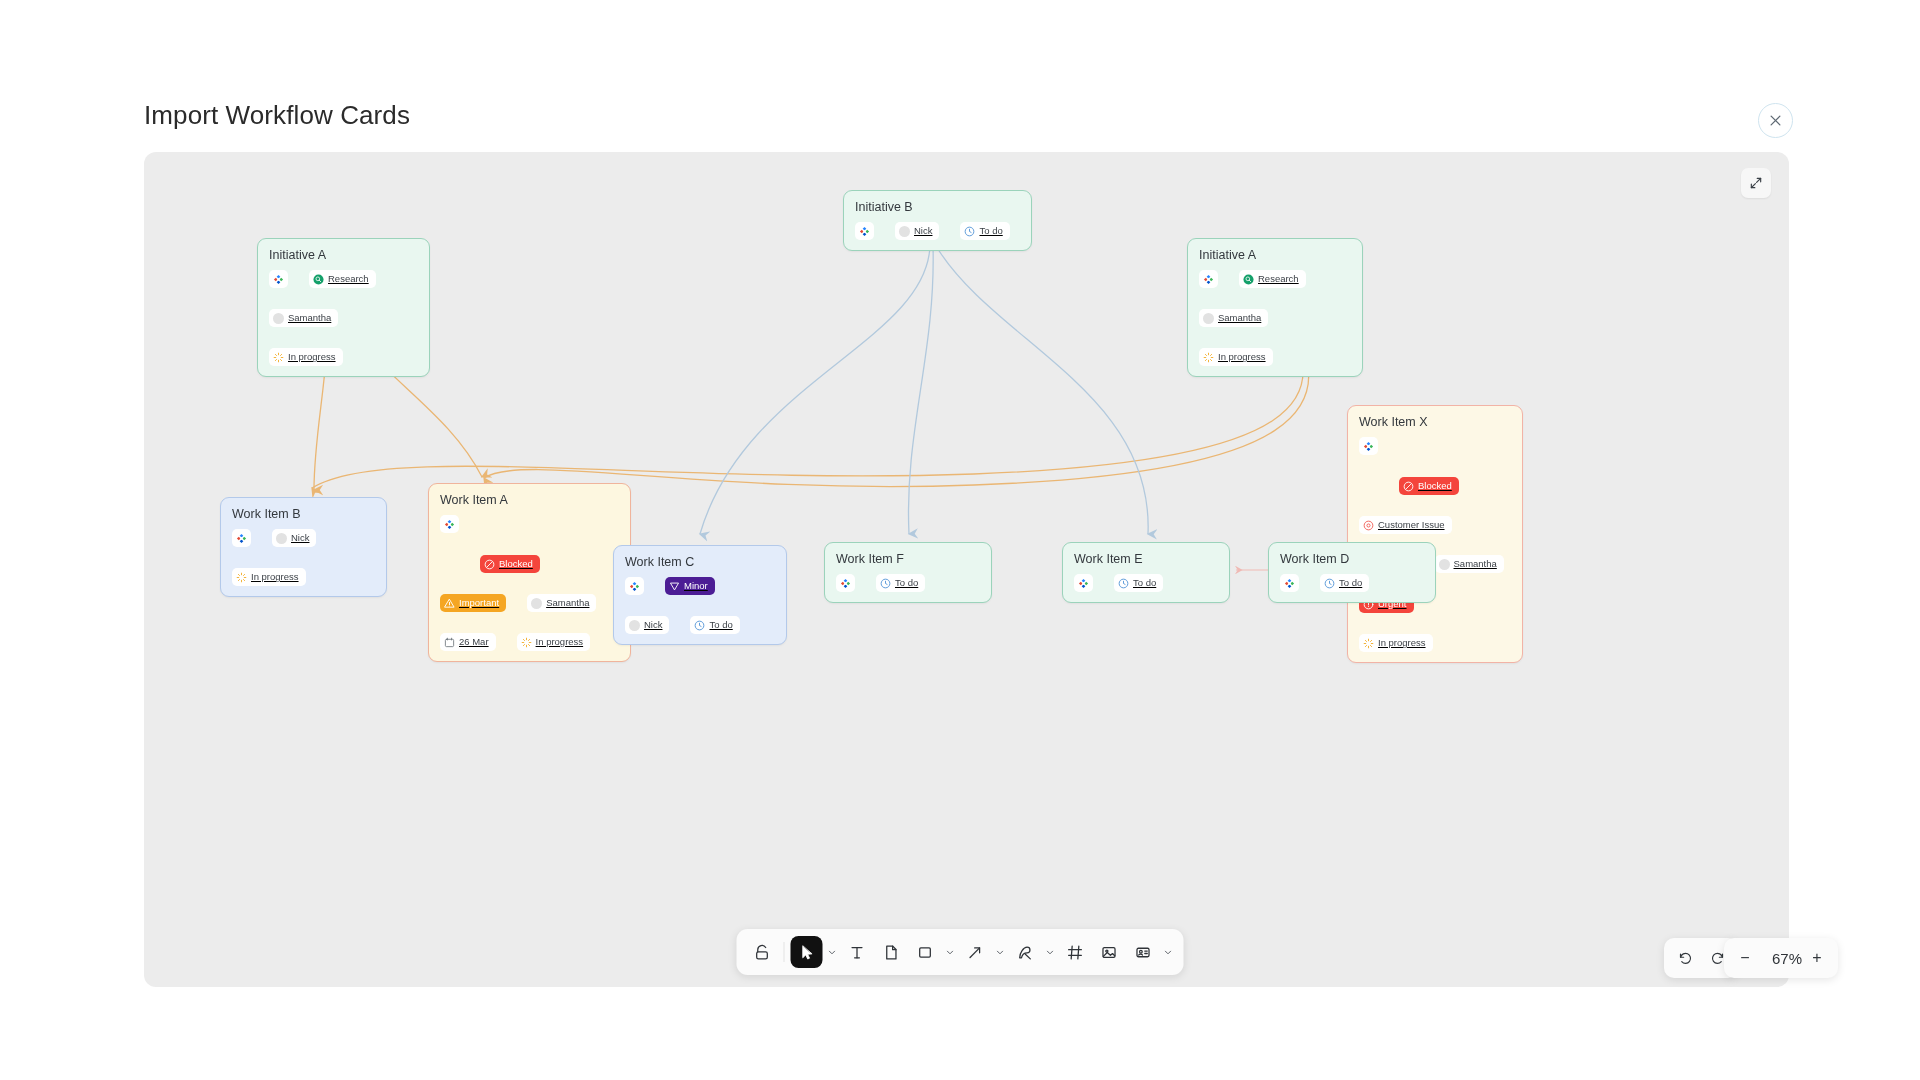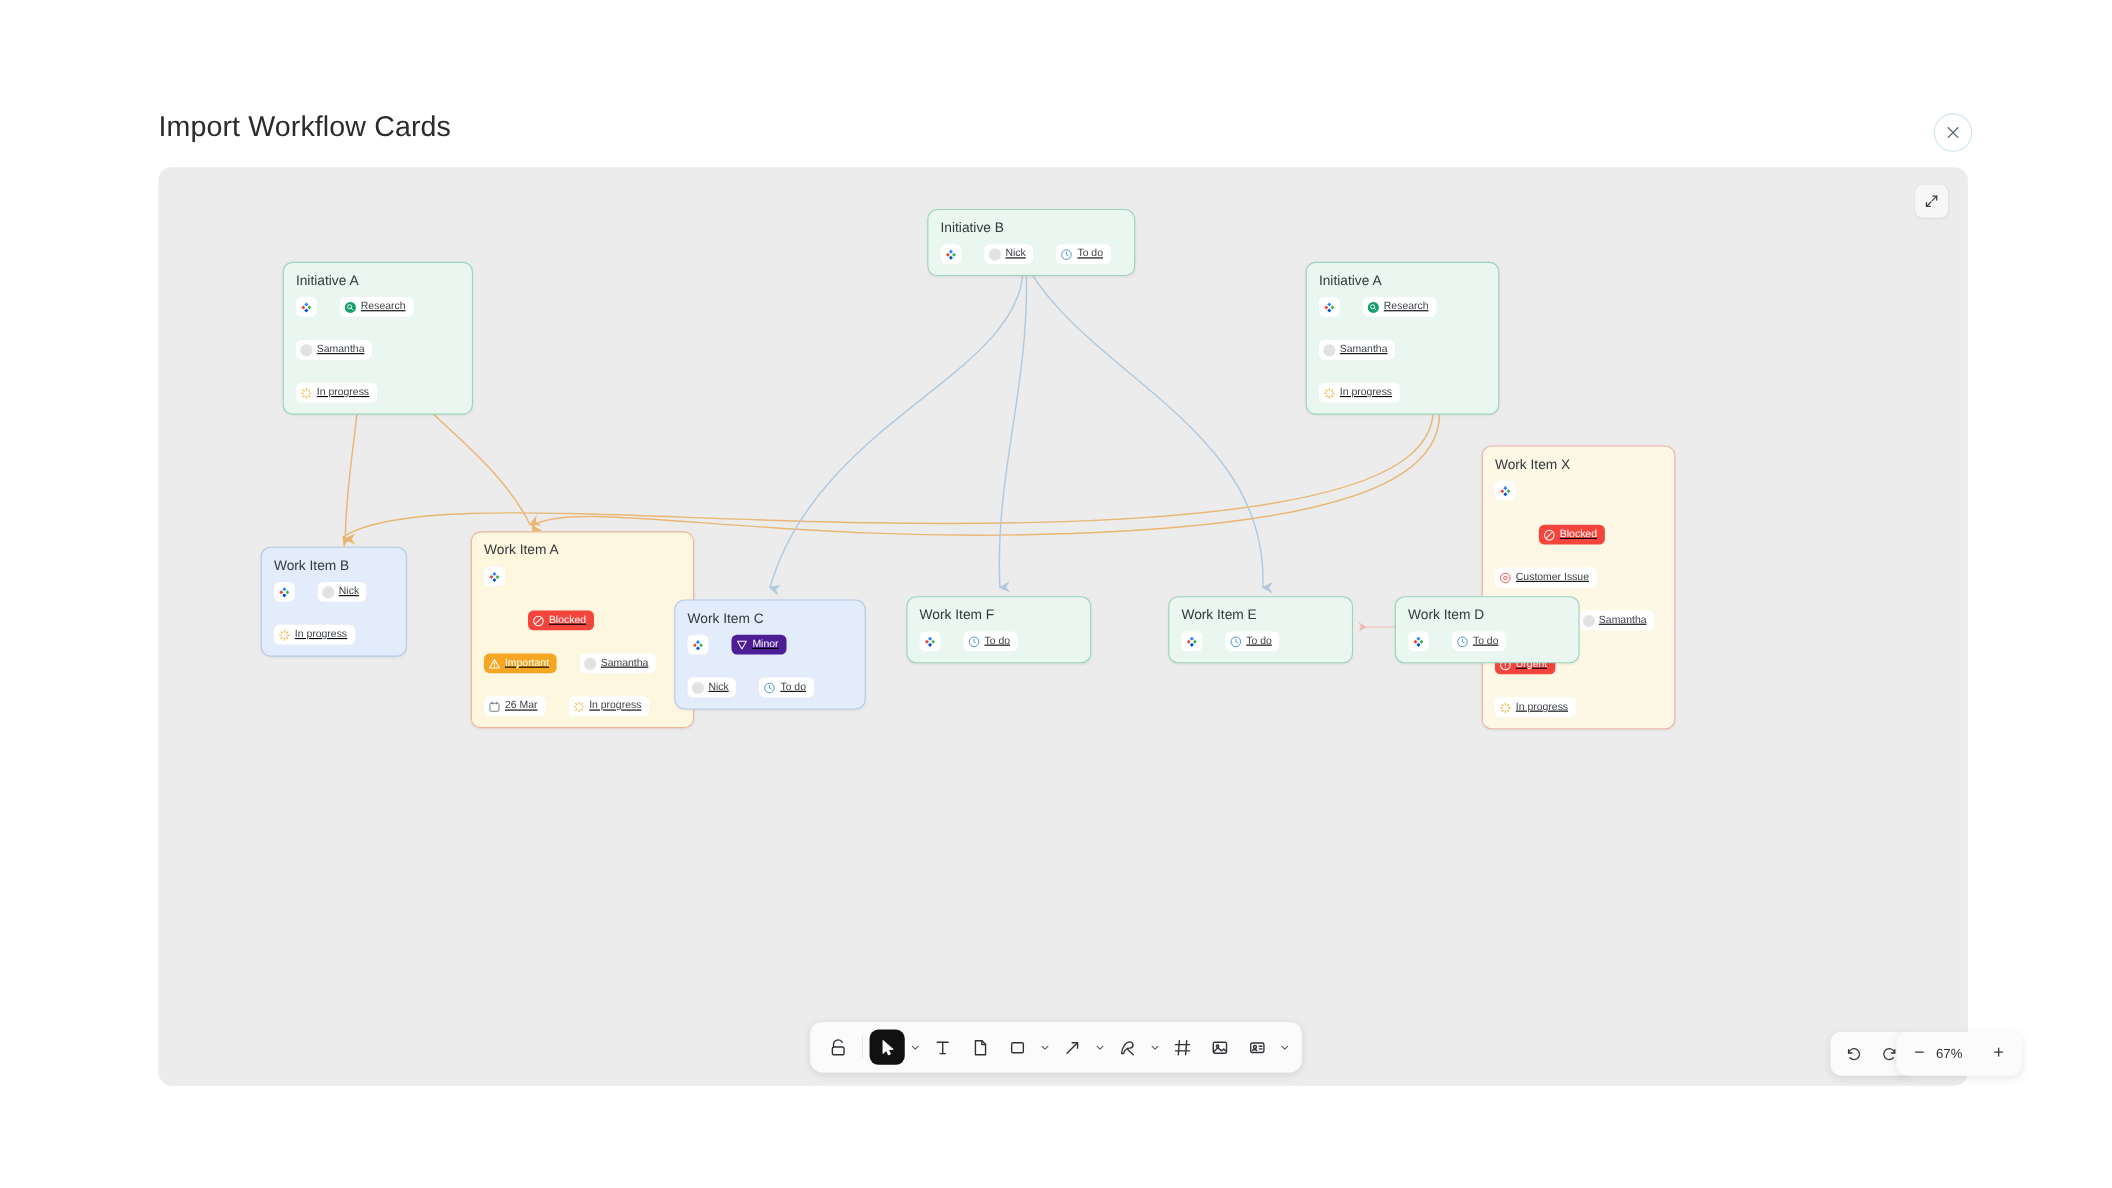--- a/index.html
+++ b/index.html
@@ -142,22 +142,22 @@
   }
   #history-group { right: 182px; padding: 0 6px; gap: 2px; }
   #zoom-group    { right: 82px;  padding: 0 6px; gap: 0px; }
   .rnd-btn {
     width: 30px; height: 30px;
     display: flex; align-items: center; justify-content: center;
     border-radius: 7px; cursor: pointer; color: #33383d;
   }
   .rnd-btn svg { width: 15px; height: 15px; }
   #zoom-value {
-    font-size: 12px; color: #2f3338;
-    min-width: 42px; text-align: left;
+    font-size: 15px; color: #2f3338;
+    min-width: 42px; text-align: right;
     cursor: pointer;
   }
 </style>
 </head>
 <body>
 
 <div id="page-title">Import Workflow Cards</div>
 
 <div id="close-button">
   <svg viewBox="0 0 24 24" fill="none" stroke="#5e6973" stroke-width="2" stroke-linecap="round">
@@ -380,21 +380,21 @@
                 <line x1="5.2" y1="5.2" x2="7.7" y2="7.7"></line>
                 <line x1="16.3" y1="16.3" x2="18.8" y2="18.8"></line>
                 <line x1="18.8" y1="5.2" x2="16.3" y2="7.7"></line>
                 <line x1="7.7" y1="16.3" x2="5.2" y2="18.8"></line>
               </svg>
             </span>
             <span>In progress</span>
           </span>
         </div>
       </div>
-      <div class="card blue" style="left: 93px; top: 345px; width: 133px;">
+      <div class="card blue" style="left: 76px; top: 345px; width: 167px;">
         <div class="card-title">Work Item B</div>
         <div class="chips">
           <span class="chip icon-only">
             <span style="display: inline-flex; align-items: center; flex: 0 0 auto;">
               <svg class="jira" viewBox="0 0 24 24">
                 <path d="M12 2 L16 6 L12 10 L8 6 Z" fill="#2684ff"></path>
                 <path d="M12 14 L16 18 L12 22 L8 18 Z" fill="#0052cc"></path>
                 <path d="M2 12 L6 8 L10 12 L6 16 Z" fill="#e34935"></path>
                 <path d="M14 12 L18 8 L22 12 L18 16 Z" fill="#3ab55a"></path>
                 <circle cx="12" cy="12" r="2.6" fill="#ffffff"></circle>

